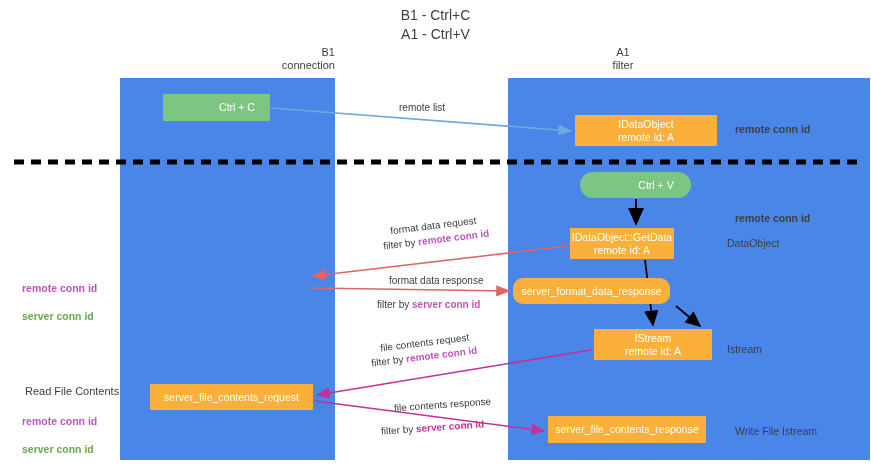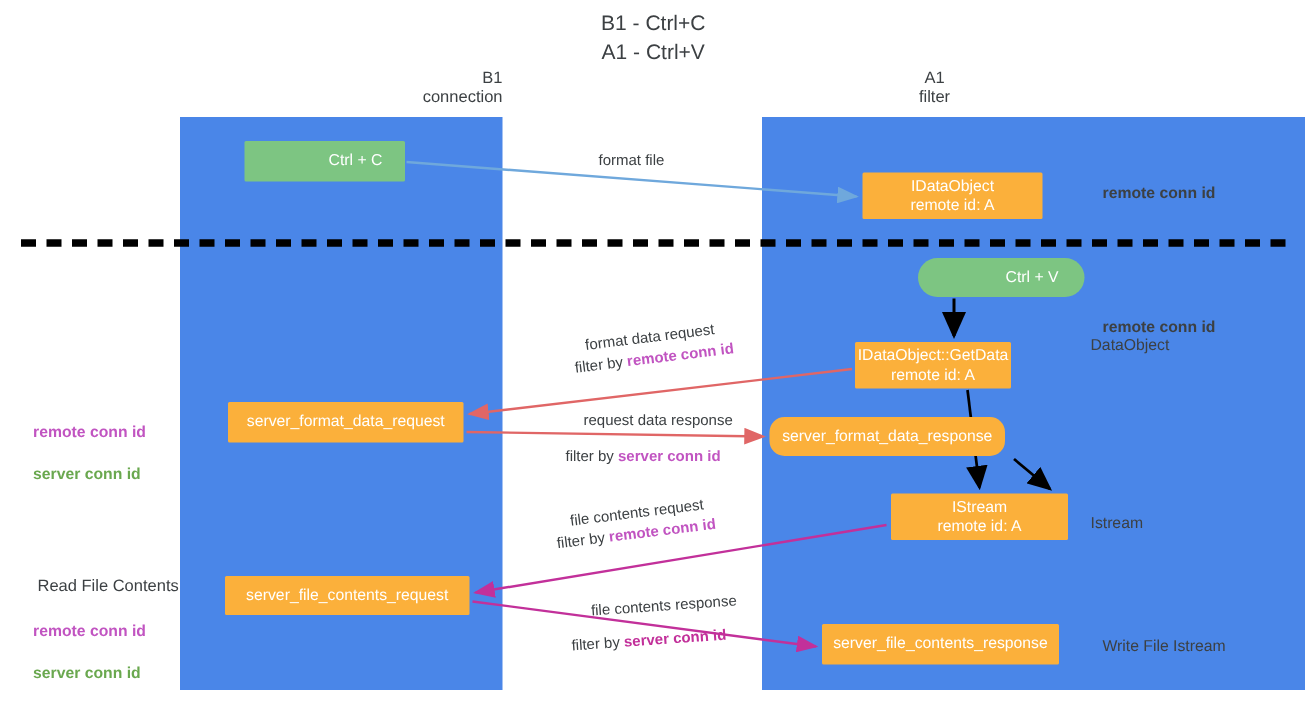--- a/index.html
+++ b/index.html
@@ -33,22 +33,22 @@
   .node{
     position:absolute;box-sizing:border-box;
     display:flex;align-items:center;justify-content:center;
     text-align:center;color:#ffffff;font-size:10.5px;line-height:13px;
     white-space:pre-line;border-radius:1px;
   }
   .green{background:#7dc582;padding-left:41px;}
   .orange{background:#fbb03b;}
 
   #n-ctrlc{left:163px;top:94px;width:107px;height:27px;}
-  #n-idataobject{left:575px;top:115px;width:120px;height:31px;}
-  #n-ctrlv{left:612px;top:172px;width:111px;height:26px;border-radius:13px;}
+  #n-idataobject{left:575px;top:115px;width:142px;height:31px;}
+  #n-ctrlv{left:580px;top:172px;width:111px;height:26px;border-radius:13px;}
   #n-getdata{left:570px;top:228px;width:104px;height:31px;}
   #n-sfdreq{left:152px;top:268px;width:157px;height:27px;}
   #n-sfdresp{left:513px;top:278px;width:157px;height:26px;border-radius:10px;}
   #n-istream{left:594px;top:329px;width:118px;height:31px;}
   #n-sfcreq{left:150px;top:384px;width:163px;height:26px;}
   #n-sfcresp{left:548px;top:416px;width:158px;height:27px;}
 
   
   .ann{position:absolute;font-size:10px;line-height:14px;color:#3c4043;white-space:nowrap;}
   .ann b{font-weight:bold;}
@@ -64,21 +64,21 @@
   #a-fcreq{left:380px;top:336px;transform:rotate(-7deg);}
   #a-fcreq2{left:371px;top:350px;transform:rotate(-7deg);}
   #a-fcresp{left:394px;top:398px;transform:rotate(-4deg);}
   #a-fcresp2{left:381px;top:421px;transform:rotate(-4deg);}
 
   
   .side{position:absolute;font-size:10.5px;line-height:14px;color:#3c4043;white-space:pre-line;}
   .side.bold{font-weight:bold;}
   #s-remote1{left:735px;top:122px;}
   #s-remote2{left:735px;top:211px;}
-  #s-dataobject{left:727px;top:223px;}
+  #s-dataobject{left:727px;top:236px;}
   #s-istream{left:727px;top:342px;}
   #s-write{left:735px;top:424px;}
 
   
   #l-ids{left:22px;top:267px;font-size:10.5px;line-height:14px;font-weight:bold;}
   #l-read{left:25px;top:384px;font-size:11px;line-height:14px;}
   #l-ids2{left:22px;top:400px;font-size:10.5px;line-height:14px;font-weight:bold;}
 
   .side,.ann,.lane-head,#title,.node{ -webkit-font-smoothing:antialiased; }
 
@@ -134,33 +134,32 @@
 
     <line x1="315" y1="401" x2="544" y2="431" stroke="#c2309a" stroke-width="1.6" marker-end="url(#ar-mag)"></line>
   </svg>
 
   <div class="node green" id="n-ctrlc">Ctrl + C</div>
   <div class="node orange" id="n-idataobject">IDataObject
 remote id: A</div>
   <div class="node green" id="n-ctrlv">Ctrl + V</div>
   <div class="node orange" id="n-getdata">IDataObject::GetData
 remote id: A</div>
-  <div class="node orange" id="n-sfdreq">server_format_data_request</div>
   <div class="node orange" id="n-sfdresp">server_format_data_response</div>
   <div class="node orange" id="n-istream">IStream
 remote id: A</div>
   <div class="node orange" id="n-sfcresp">server_file_contents_response</div>
   <div class="node orange" id="n-sfcreq">server_file_contents_request</div>
 
-  <div class="ann" id="a-formatlist">format file</div>
+  <div class="ann" id="a-formatlist">remote list</div>
 
   <div class="ann" id="a-fdreq">format data request</div>
   <div class="ann" id="a-fdreq2"><span>filter by </span><b class="purple">remote conn id</b></div>
 
-  <div class="ann" id="a-fdresp">request data response</div>
+  <div class="ann" id="a-fdresp">format data response</div>
   <div class="ann" id="a-fdresp2"><span>filter by </span><b class="purple">server conn id</b></div>
 
   <div class="ann" id="a-fcreq">file contents request</div>
   <div class="ann" id="a-fcreq2"><span>filter by </span><b class="purple">remote conn id</b></div>
 
   <div class="ann" id="a-fcresp">file contents response</div>
   <div class="ann" id="a-fcresp2"><span>filter by </span><b class="magenta">server conn id</b></div>
 
   <div class="side bold purple" id="s-remote1">remote conn id</div>
   <div class="side bold purple" id="s-remote2">remote conn id</div>

